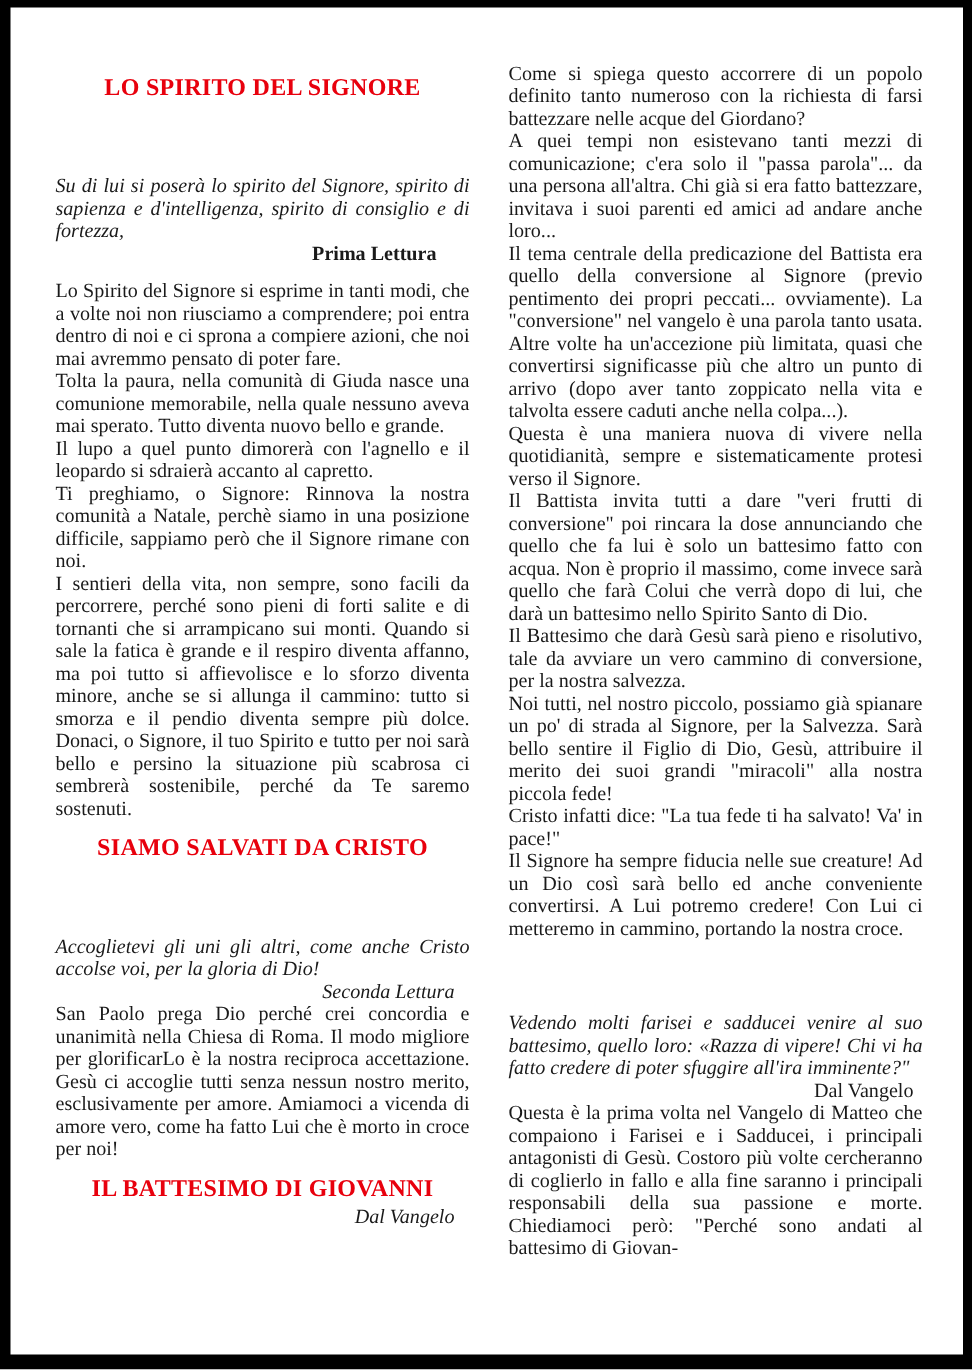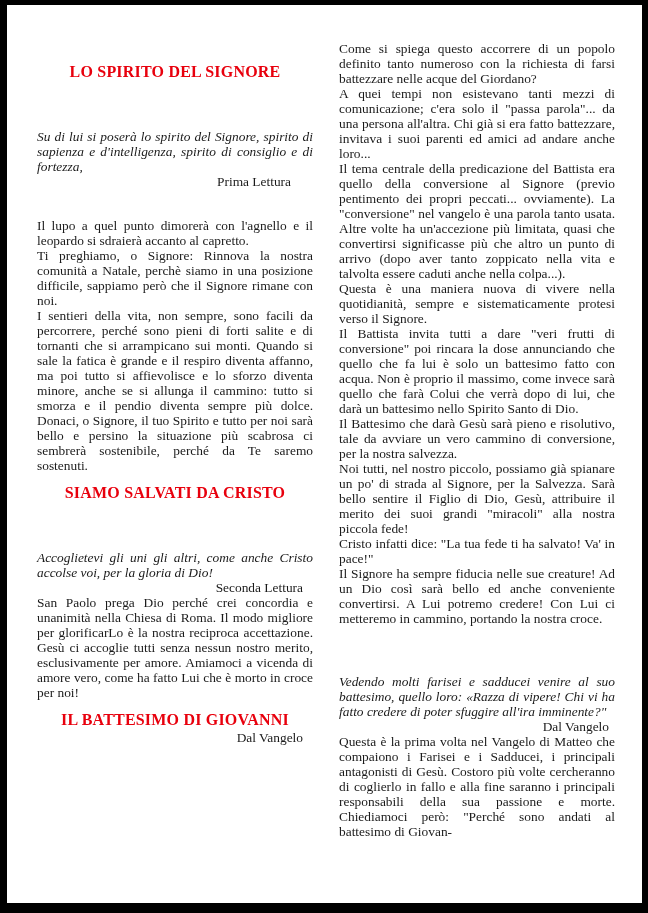--- a/index.html
+++ b/index.html
@@ -37,49 +37,51 @@
   p { margin: 0; }
   .heading {
     color: #e8000d;
     font-weight: bold;
     text-align: center;
     font-size: 16px;
     line-height: 18px;
     letter-spacing: 0.2px;
     margin: 11px 0 1px 0;
   }
-  .heading.first { margin-top: 22px; }
+  .heading.first { margin-top: 9px; }
   .quote { font-style: italic; margin-top: 48px; }
   .attribution {
     text-align: right;
     padding-right: 10px;
   }
   .attribution.roman { font-style: normal; padding-right: 22px; }
-  .attribution.italic { }
-  .gap-below { margin-bottom: 29px; }
+  .attribution.italic { font-style: italic; }
+  .gap-below { margin-bottom: 10px; font-weight: bold; }
   .gap-below-sm { margin-bottom: 6px; }
   .gap-above { margin-top: 15px; font-family: Liberation Serif, serif; }
   .inline-attr {
     float: right;
     font-style: normal;
     padding-right: 6px;
   }
 </style>
 </head>
 <body>
 
 <div class="page">
   <div class="cols">
 
     <div class="col">
 
       <div>
         <div class="heading first">LO SPIRITO DEL SIGNORE</div>
         <p class="quote">Su di lui si poserà lo spirito del Signore, spirito di sapienza e d'intelligenza, spirito di consiglio e di fortezza,</p>
         <div class="attribution roman gap-below">Prima Lettura</div>
+        <p>Lo Spirito del Signore si esprime in tanti modi, che a volte noi non riusciamo a comprendere; poi entra dentro di noi e ci sprona a compiere azioni, che noi mai avremmo pensato di poter fare.</p>
+        <p>Tolta la paura, nella comunità di Giuda nasce una comunione memorabile, nella quale nessuno aveva mai sperato. Tutto diventa nuovo bello e grande.</p>
         <p>Il lupo a quel punto dimorerà con l'agnello e il leopardo si sdraierà accanto al capretto.</p>
         <p>Ti preghiamo, o Signore: Rinnova la nostra comunità a Natale, perchè siamo in una posizione difficile, sappiamo però che il Signore rimane con noi.</p>
         <p>I sentieri della vita, non sempre, sono facili da percorrere, perché sono pieni di forti salite e di tornanti che si arrampicano sui monti. Quando si sale la fatica è grande e il respiro diventa affanno, ma poi tutto si affievolisce e lo sforzo diventa minore, anche se si allunga il cammino: tutto si smorza e il pendio diventa sempre più dolce. Donaci, o Signore, il tuo Spirito e tutto per noi sarà bello e persino la situazione più scabrosa ci sembrerà sostenibile, perché da Te saremo sostenuti.</p>
       </div>
 
       <div>
         <div class="heading">SIAMO SALVATI DA CRISTO</div>
         <p class="quote">Accoglietevi gli uni gli altri, come anche Cristo accolse voi, per la gloria di Dio!</p>
         <div class="attribution italic">Seconda Lettura</div>
         <p>San Paolo prega Dio perché crei concordia e unanimità nella Chiesa di Roma. Il modo migliore per glorificarLo è la nostra reciproca accettazione. Gesù ci accoglie tutti senza nessun nostro merito, esclusivamente per amore. Amiamoci a vicenda di amore vero, come ha fatto Lui che è morto in croce per noi!</p>

